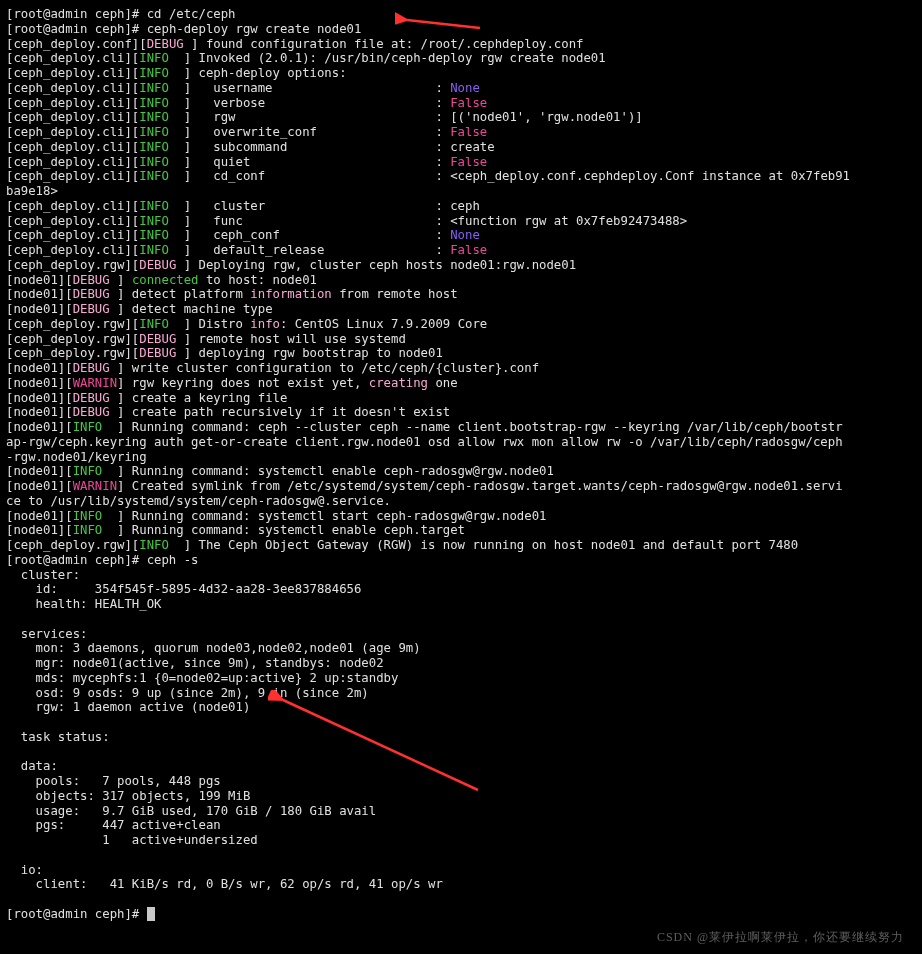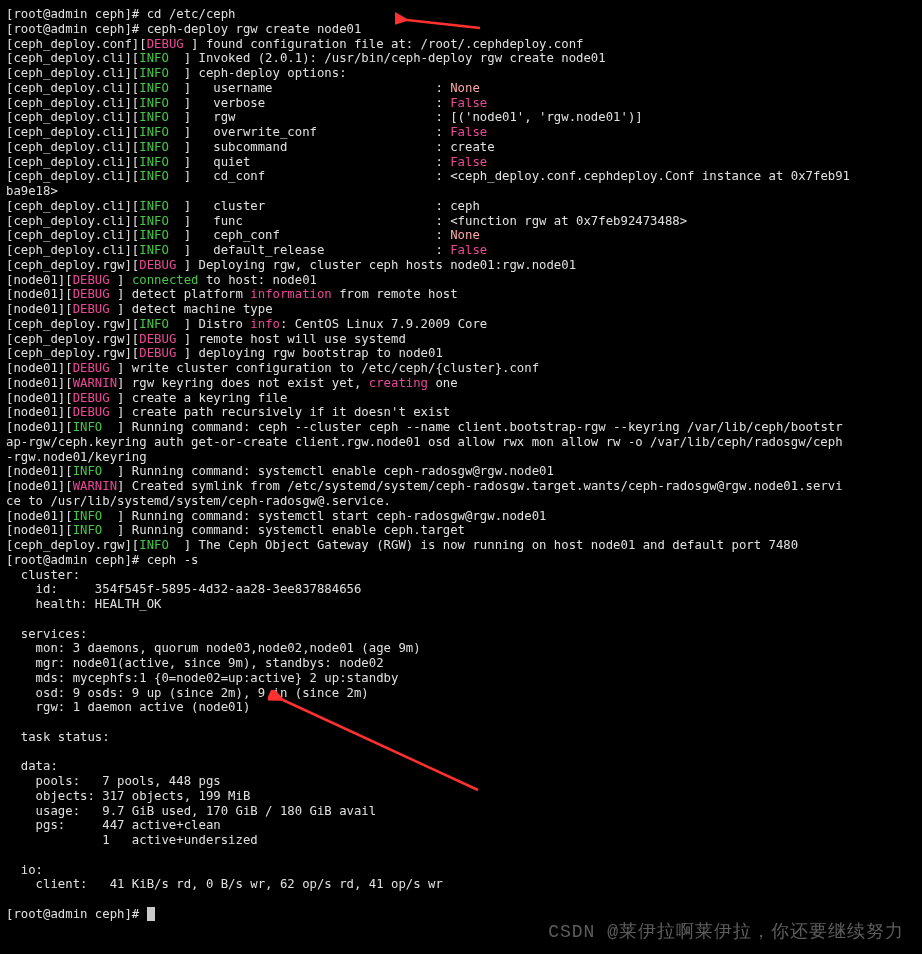--- a/index.html
+++ b/index.html
@@ -1,20 +1,20 @@
 <!DOCTYPE html>
 <html><head>
 <meta charset="utf-8">
 <style>
 html,body{margin:0;padding:0;background:#000;color:#c9c9c9;font-family:Consolas,Monaco,monospace;font-size:12.3px;line-height:1.2;width:922px;height:954px;overflow:hidden;position:relative}
 .term{padding:7px 6px;white-space:pre;position:relative}
-.w{color:#e0e0e0}.g{color:#46c846}.c{color:#ec4899}.m{color:#fca5a5}.y{color:#ec4899}
+.w{color:#e0e0e0}.g{color:#46c846}.c{color:#f9a8d4}.m{color:#8b5cf6}.y{color:#ec4899}
 .cursor{display:inline-block;width:8px;height:14px;background:#c9c9c9;vertical-align:middle}
 .arrow{position:absolute;pointer-events:none}
-.wm{position:absolute;right:18px;bottom:10px;color:rgba(220,220,220,0.42);font-family:Liberation Mono, monospace;font-size:18px;letter-spacing:1px}
+.wm{position:absolute;right:18px;bottom:10px;color:rgba(220,220,220,0.42);font-family:Liberation Serif, serif;font-size:12px;letter-spacing:1px}
 </style>
 </head>
 <body>
 
 <div class="term"><div><span class="w">[root@admin ceph]# </span><span class="w">cd /etc/ceph</span></div><div><span class="w">[root@admin ceph]# </span><span class="w">ceph-deploy rgw create node01</span></div><div><span class="w">[ceph_deploy.conf][</span><span class="c">DEBUG </span><span class="w">] found configuration file at: /root/.cephdeploy.conf</span></div><div><span class="w">[ceph_deploy.cli][</span><span class="g">INFO  </span><span class="w">] Invoked (2.0.1): /usr/bin/ceph-deploy rgw create node01</span></div><div><span class="w">[ceph_deploy.cli][</span><span class="g">INFO  </span><span class="w">] ceph-deploy options:</span></div><div><span class="w">[ceph_deploy.cli][</span><span class="g">INFO  </span><span class="w">]   username                      : </span><span class="m">None</span></div><div><span class="w">[ceph_deploy.cli][</span><span class="g">INFO  </span><span class="w">]   verbose                       : </span><span class="y">False</span></div><div><span class="w">[ceph_deploy.cli][</span><span class="g">INFO  </span><span class="w">]   rgw                           : [('node01', 'rgw.node01')]</span></div><div><span class="w">[ceph_deploy.cli][</span><span class="g">INFO  </span><span class="w">]   overwrite_conf                : </span><span class="y">False</span></div><div><span class="w">[ceph_deploy.cli][</span><span class="g">INFO  </span><span class="w">]   subcommand                    : create</span></div><div><span class="w">[ceph_deploy.cli][</span><span class="g">INFO  </span><span class="w">]   quiet                         : </span><span class="y">False</span></div><div><span class="w">[ceph_deploy.cli][</span><span class="g">INFO  </span><span class="w">]   cd_conf                       : &lt;ceph_deploy.conf.cephdeploy.Conf instance at 0x7feb91</span></div><div><span class="w">ba9e18&gt;</span></div><div><span class="w">[ceph_deploy.cli][</span><span class="g">INFO  </span><span class="w">]   cluster                       : ceph</span></div><div><span class="w">[ceph_deploy.cli][</span><span class="g">INFO  </span><span class="w">]   func                          : &lt;function rgw at 0x7feb92473488&gt;</span></div><div><span class="w">[ceph_deploy.cli][</span><span class="g">INFO  </span><span class="w">]   ceph_conf                     : </span><span class="m">None</span></div><div><span class="w">[ceph_deploy.cli][</span><span class="g">INFO  </span><span class="w">]   default_release               : </span><span class="y">False</span></div><div><span class="w">[ceph_deploy.rgw][</span><span class="c">DEBUG </span><span class="w">] Deploying rgw, cluster ceph hosts node01:rgw.node01</span></div><div><span class="w">[node01][</span><span class="c">DEBUG </span><span class="w">] </span><span class="g">connected</span><span class="w"> to host: node01</span></div><div><span class="w">[node01][</span><span class="c">DEBUG </span><span class="w">] detect platform </span><span class="c">information</span><span class="w"> from remote host</span></div><div><span class="w">[node01][</span><span class="c">DEBUG </span><span class="w">] detect machine type</span></div><div><span class="w">[ceph_deploy.rgw][</span><span class="g">INFO  </span><span class="w">] Distro </span><span class="c">info</span><span class="w">: CentOS Linux 7.9.2009 Core</span></div><div><span class="w">[ceph_deploy.rgw][</span><span class="c">DEBUG </span><span class="w">] remote host will use systemd</span></div><div><span class="w">[ceph_deploy.rgw][</span><span class="c">DEBUG </span><span class="w">] deploying rgw bootstrap to node01</span></div><div><span class="w">[node01][</span><span class="c">DEBUG </span><span class="w">] write cluster configuration to /etc/ceph/{cluster}.conf</span></div><div><span class="w">[node01][</span><span class="y">WARNIN</span><span class="w">] rgw keyring does not exist yet, </span><span class="c">creating</span><span class="w"> one</span></div><div><span class="w">[node01][</span><span class="c">DEBUG </span><span class="w">] create a keyring file</span></div><div><span class="w">[node01][</span><span class="c">DEBUG </span><span class="w">] create path recursively if it doesn't exist</span></div><div><span class="w">[node01][</span><span class="g">INFO  </span><span class="w">] Running command: ceph --cluster ceph --name client.bootstrap-rgw --keyring /var/lib/ceph/bootstr</span></div><div><span class="w">ap-rgw/ceph.keyring auth get-or-create client.rgw.node01 osd allow rwx mon allow rw -o /var/lib/ceph/radosgw/ceph</span></div><div><span class="w">-rgw.node01/keyring</span></div><div><span class="w">[node01][</span><span class="g">INFO  </span><span class="w">] Running command: systemctl enable ceph-radosgw@rgw.node01</span></div><div><span class="w">[node01][</span><span class="y">WARNIN</span><span class="w">] Created symlink from /etc/systemd/system/ceph-radosgw.target.wants/ceph-radosgw@rgw.node01.servi</span></div><div><span class="w">ce to /usr/lib/systemd/system/ceph-radosgw@.service.</span></div><div><span class="w">[node01][</span><span class="g">INFO  </span><span class="w">] Running command: systemctl start ceph-radosgw@rgw.node01</span></div><div><span class="w">[node01][</span><span class="g">INFO  </span><span class="w">] Running command: systemctl enable ceph.target</span></div><div><span class="w">[ceph_deploy.rgw][</span><span class="g">INFO  </span><span class="w">] The Ceph Object Gateway (RGW) is now running on host node01 and default port 7480</span></div><div><span class="w">[root@admin ceph]# ceph -s</span></div><div><span class="w">  cluster:</span></div><div><span class="w">    id:     354f545f-5895-4d32-aa28-3ee837884656</span></div><div><span class="w">    health: HEALTH_OK</span></div><div><span class="w"> </span></div><div><span class="w">  services:</span></div><div><span class="w">    mon: 3 daemons, quorum node03,node02,node01 (age 9m)</span></div><div><span class="w">    mgr: node01(active, since 9m), standbys: node02</span></div><div><span class="w">    mds: mycephfs:1 {0=node02=up:active} 2 up:standby</span></div><div><span class="w">    osd: 9 osds: 9 up (since 2m), 9 in (since 2m)</span></div><div><span class="w">    rgw: 1 daemon active (node01)</span></div><div><span class="w"> </span></div><div><span class="w">  task status:</span></div><div><span class="w"> </span></div><div><span class="w">  data:</span></div><div><span class="w">    pools:   7 pools, 448 pgs</span></div><div><span class="w">    objects: 317 objects, 199 MiB</span></div><div><span class="w">    usage:   9.7 GiB used, 170 GiB / 180 GiB avail</span></div><div><span class="w">    pgs:     447 active+clean</span></div><div><span class="w">             1   active+undersized</span></div><div><span class="w"> </span></div><div><span class="w">  io:</span></div><div><span class="w">    client:   41 KiB/s rd, 0 B/s wr, 62 op/s rd, 41 op/s wr</span></div><div><span class="w"> </span></div><div><span class="w">[root@admin ceph]# </span><span class="cursor"></span></div></div>
 
 <svg class="arrow" style="left:395px;top:10px" width="90" height="25">
 <defs>
       <marker id="a1" markerWidth="8" markerHeight="8" refX="1" refY="3" orient="auto">
         <path d="M7,0 L0,3 L7,6 Z" fill="#ff3030"></path>

